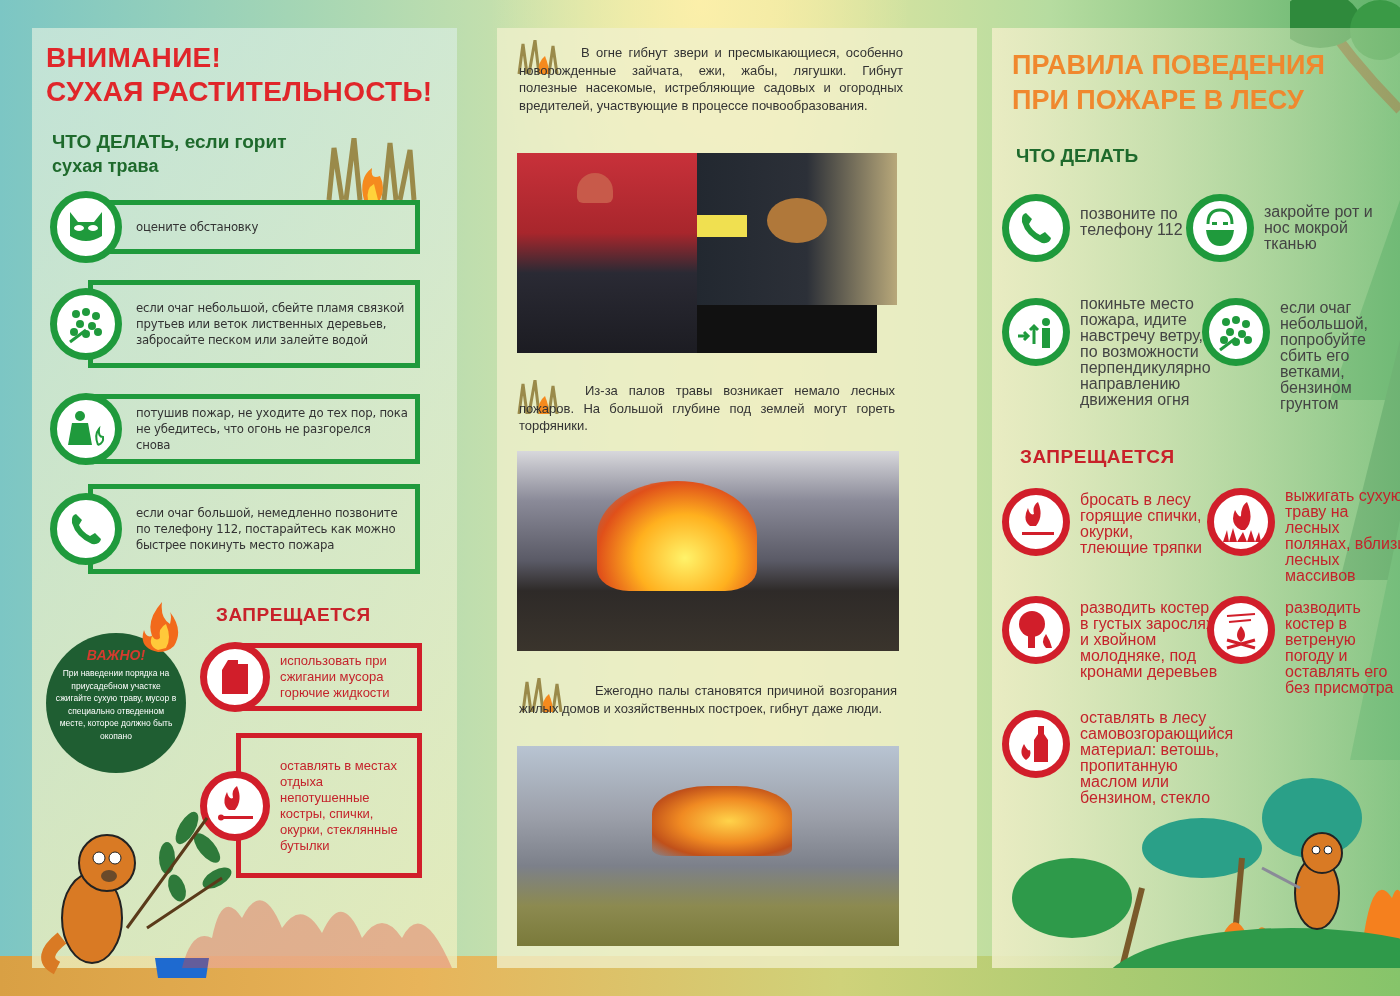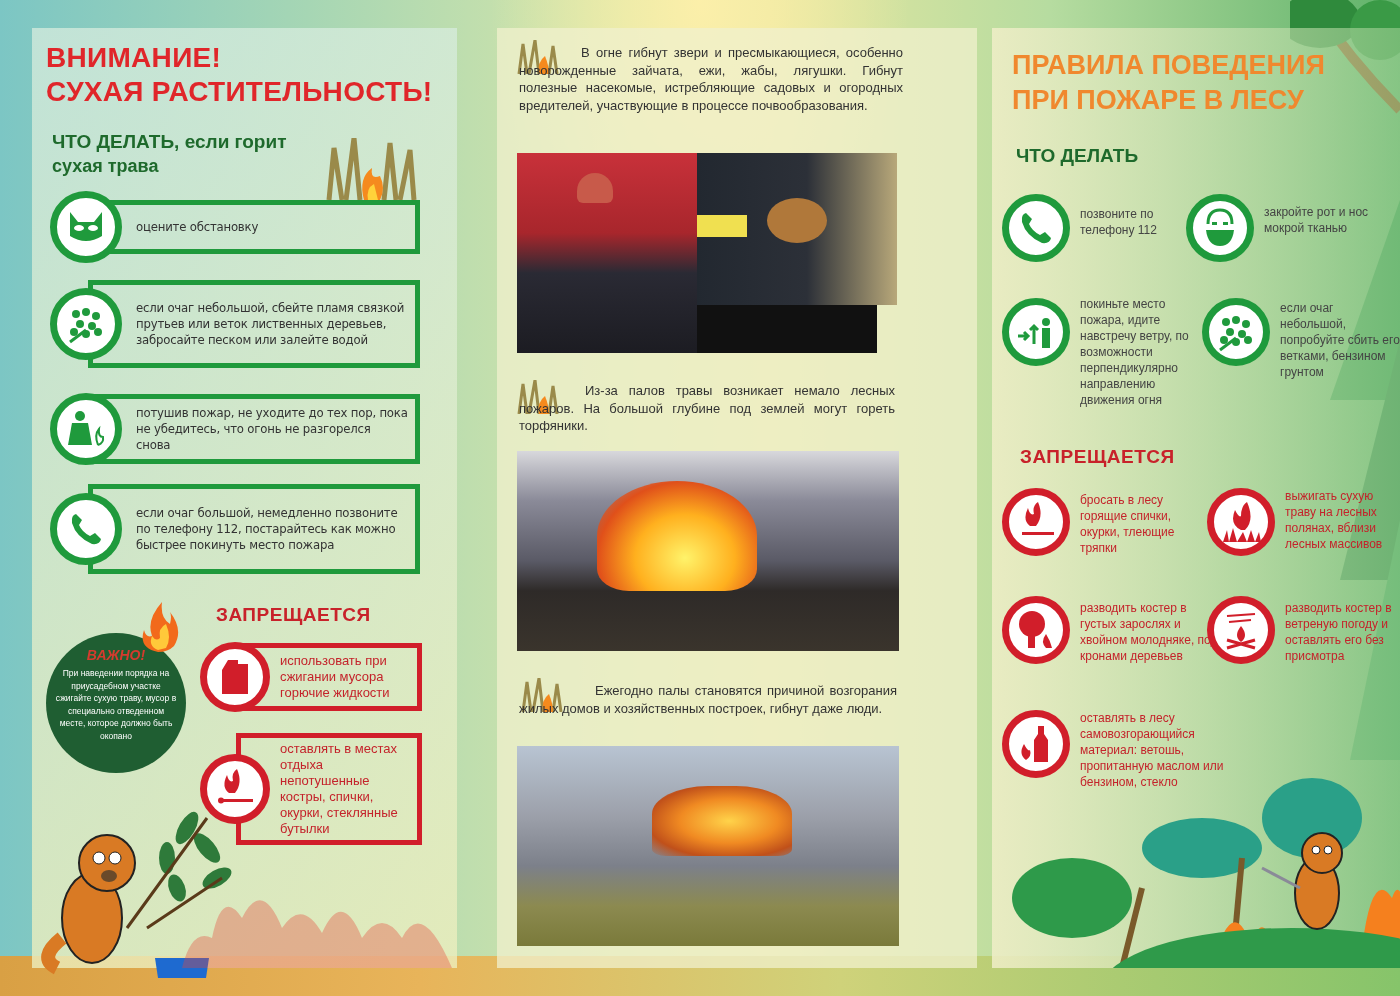--- a/index.html
+++ b/index.html
@@ -71,21 +71,21 @@
   
   .para { position: absolute; font-size: 13px; line-height: 17.5px; color: #333; text-align: justify; }
   .grass-icon { position: absolute; width: 48px; height: 34px; }
   .photo { position: absolute; overflow: hidden; }
 
   
   .ric { position: absolute; display: flex; align-items: flex-start; }
   .ric .circle { width: 68px; height: 68px; border-radius: 50%; background: #fff; flex: none; display: flex; align-items: center; justify-content: center; }
   .ric.g .circle { border: 7px solid #1f9a3c; }
   .ric.r .circle { border: 7px solid #d11e2a; }
-  .ric .txt { margin-left: 10px; font-size: 12px; line-height: 16px; }
+  .ric .txt { margin-left: 10px; font-size: 16px; line-height: 16px; }
   .ric.g .txt { color: #444; }
   .ric.r .txt { color: #c4232b; }
 </style>
 </head>
 <body>
 
 <div class="floor"></div>
 
 <svg class="abs" style="left:1290px;top:0;width:110px;height:140px">
   <path d="M20 0 Q60 60 110 110" stroke="#8a5a22" stroke-width="10" fill="none"></path>
@@ -179,21 +179,21 @@
   <div class="forbid-box" style="top:615px;height:68px">
     <div class="box"></div>
     <div class="circle">
       <svg width="30" height="38">
           <path d="M8 2 L18 2 L18 6 L28 6 L28 36 L2 36 L2 12 Z" fill="#d11e2a"></path>
         </svg>
     </div>
     <div class="txt">использовать при сжигании мусора горючие жидкости</div>
   </div>
 
-  <div class="forbid-box" style="top:705px;height:112px">
+  <div class="forbid-box" style="top:705px;height:145px">
     <div class="box"></div>
     <div class="circle">
       <svg width="40" height="40">
           <path d="M14 24 Q6 18 12 6 Q14 14 18 12 Q16 4 22 0 Q28 14 20 24 Z" fill="#d11e2a"></path>
           <rect x="6" y="30" width="32" height="3" fill="#d11e2a"></rect>
           <circle cx="6" cy="31.5" r="3" fill="#d11e2a"></circle>
         </svg>
     </div>
     <div class="txt">оставлять в местах отдыха непотушенные костры, спички, окурки, стеклянные бутылки</div>
   </div>

